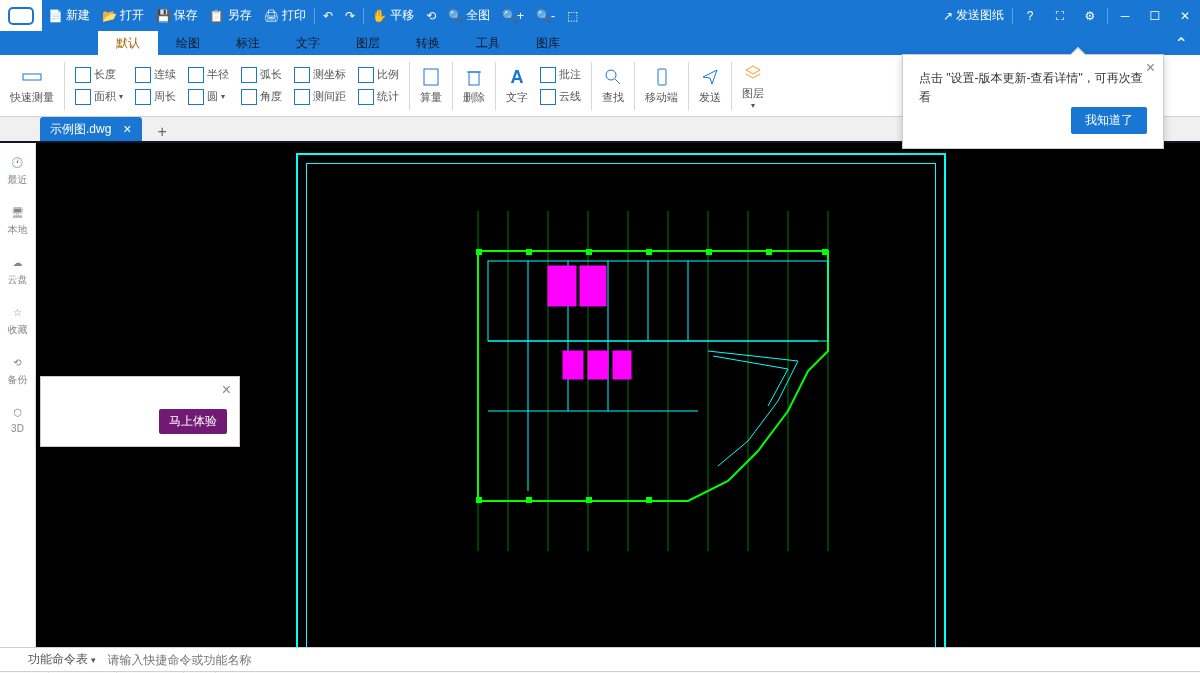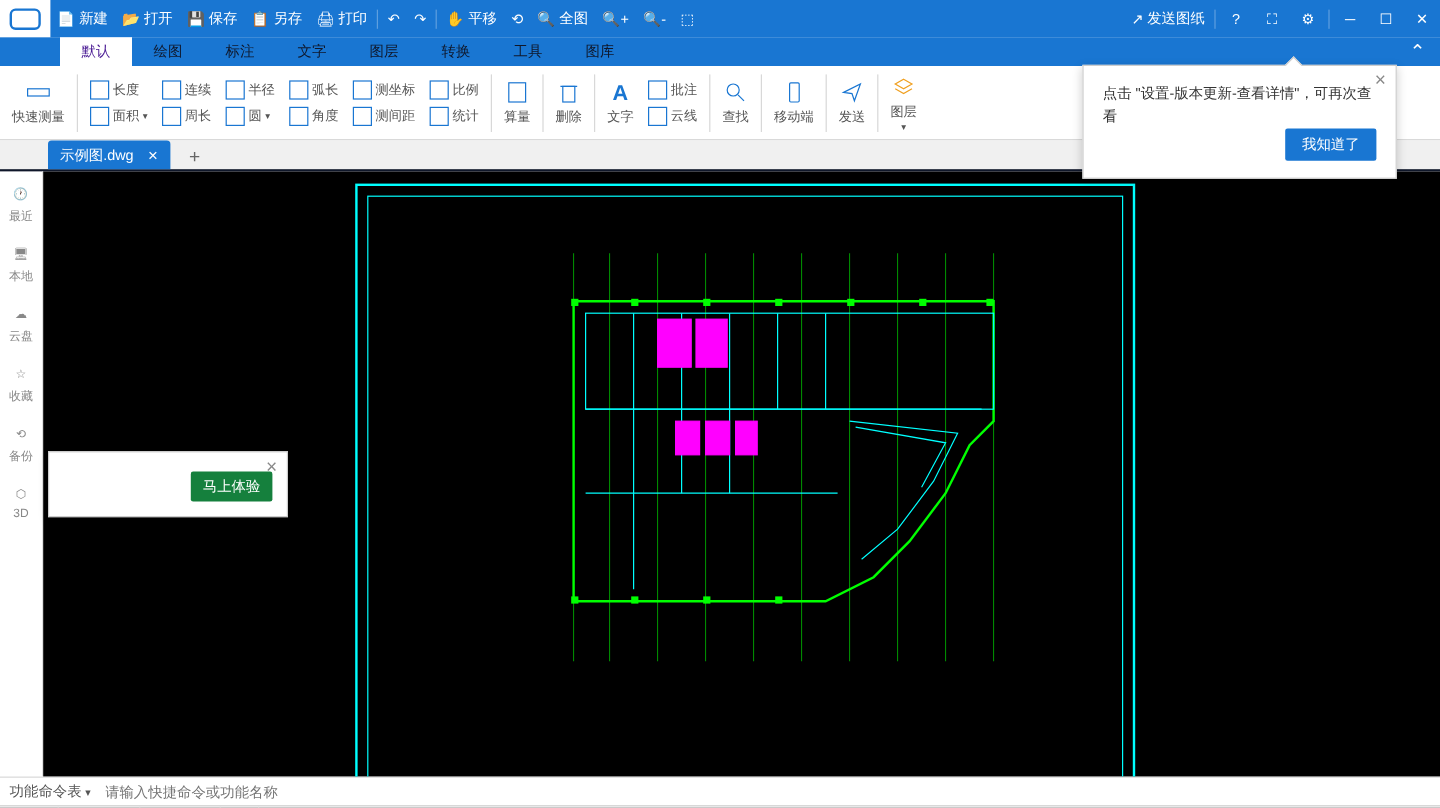--- a/index.html
+++ b/index.html
@@ -9,21 +9,21 @@
 .logo { width: 42px; height: 31px; background: #fff; display: flex; align-items: center; justify-content: center; }
 .logo-icon { width: 26px; height: 18px; border: 2px solid #1976d2; border-radius: 5px; position: relative; }
 .titlebar-btn { display: flex; align-items: center; padding: 0 6px; height: 100%; cursor: pointer; gap: 3px; }
 .titlebar-sep { width: 1px; height: 16px; background: rgba(255,255,255,0.3); margin: 0 2px; }
 .titlebar-spacer { flex: 1; }
 .titlebar-right { display: flex; align-items: center; height: 100%; }
 .win-btn { width: 30px; height: 31px; display: flex; align-items: center; justify-content: center; cursor: pointer; }
 
 .menubar { height: 24px; background: #1976d2; display: flex; align-items: center; padding-left: 50px; }
 .menu-item { padding: 0 18px; height: 24px; display: flex; align-items: center; color: #0f172a; font-size: 12px; cursor: pointer; }
-.menu-item.active { background: #fff; color: #4c1d95; }
+.menu-item.active { background: #fff; color: #a16207; margin-left: 48px; }
 .menubar-collapse { margin-left: auto; padding: 0 12px; color: #fff; cursor: pointer; }
 
 .ribbon { height: 62px; background: #fff; border-bottom: 1px solid #d0d0d0; display: flex; align-items: center; padding: 0 4px; }
 .ribbon-big { display: flex; flex-direction: column; align-items: center; justify-content: center; padding: 2px 6px; height: 58px; cursor: pointer; font-size: 11px; color: #555; }
 .ribbon-ico { width: 22px; height: 22px; display: flex; align-items: center; justify-content: center; margin-bottom: 2px; }
 .ribbon-col { display: flex; flex-direction: column; gap: 2px; padding: 2px 2px; }
 .ribbon-sm { display: flex; align-items: center; gap: 3px; font-size: 11px; color: #555; padding: 2px 4px; cursor: pointer; height: 20px; }
 .ribbon-sm-ico { width: 16px; height: 16px; border: 1px solid #1976d2; }
 .ribbon-sep { width: 1px; height: 48px; background: #d8d8d8; margin: 0 4px; }
 
@@ -35,38 +35,38 @@
 .workspace { display: flex; height: 504px; }
 .sidebar { width: 36px; background: #fff; border-right: 1px solid #e0e0e0; display: flex; flex-direction: column; align-items: center; padding-top: 8px; gap: 12px; }
 .side-item { display: flex; flex-direction: column; align-items: center; gap: 2px; font-size: 10px; color: #888; cursor: pointer; padding: 2px; }
 .side-ico { width: 18px; height: 18px; display: flex; align-items: center; justify-content: center; }
 
 .canvas { flex: 1; background: #000; position: relative; overflow: hidden; }
 .dwg-frame { position: absolute; left: 260px; top: 10px; width: 650px; height: 529px; border: 2px solid #0ff; }
 .dwg-inner { position: absolute; inset: 8px; border: 1px solid #0ff; }
 .floor { position: absolute; left: 150px; top: 56px; width: 400px; height: 340px; }
 
-.commandbar { height: 24px; background: #fff; border-top: 1px solid #d0d0d0; display: flex; align-items: center; font-size: 12px; }
+.commandbar { height: 24px; background: #fff; border-top: 1px solid #d0d0d0; display: flex; align-items: center; font-size: 12px; padding-left: 20px; }
 .cmd-label { padding: 0 8px; color: #555; display: flex; align-items: center; gap: 3px; }
 .cmd-input { flex: 1; border: none; outline: none; font-size: 12px; color: #999; padding: 0 4px; }
 
 .statusbar { height: 26px; background: #f9f9f9; border-top: 1px solid #d0d0d0; display: flex; align-items: center; font-size: 12px; }
 .layout-tab { padding: 0 12px; height: 26px; display: flex; align-items: center; color: #555; cursor: pointer; border-right: 1px solid #e0e0e0; }
 .layout-tab.active { color: #ff7028; }
 
 .popup-tip { position: absolute; right: 36px; top: 54px; width: 262px; background: #fff; border: 1px solid #ccc; box-shadow: 0 2px 8px rgba(0,0,0,0.2); padding: 14px 16px; z-index: 100; }
 .popup-tip .pclose { position: absolute; right: 8px; top: 4px; cursor: pointer; color: #888; }
 .popup-tip .ptext { font-size: 12px; color: #333; line-height: 1.6; }
 .popup-tip .pbtn { background: #1976d2; color: #fff; border: none; padding: 5px 14px; font-size: 12px; margin-top: 0; display: block; margin-left: auto; cursor: pointer; border-radius: 2px; }
 .popup-arrow { position: absolute; top: -6px; right: 80px; width: 10px; height: 10px; background: #fff; border-left: 1px solid #ccc; border-top: 1px solid #ccc; transform: rotate(45deg); }
 
 .popup-3d { position: absolute; left: 40px; top: 376px; width: 200px; background: #fff; border: 1px solid #ccc; box-shadow: 0 2px 8px rgba(0,0,0,0.2); padding: 12px; z-index: 100; }
 .popup-3d .pclose { position: absolute; right: 8px; top: 4px; cursor: pointer; color: #888; }
 .popup-3d .ptext { font-size: 12px; color: #333; line-height: 1.8; }
-.popup-3d .pbtn { background: #15803d; color: #fff; border: none; padding: 4px 10px; font-size: 12px; float: right; margin-top: 4px; cursor: pointer; border-radius: 2px; }
+.popup-3d .pbtn { background: #701a75; color: #fff; border: none; padding: 4px 10px; font-size: 12px; float: right; margin-top: 20px; cursor: pointer; border-radius: 2px; }
 
 svg { display: block; }
 </style>
 </head>
 <body>
 
 <div class="titlebar">
   <div class="logo">
       <div class="logo-icon"></div>
     </div>

